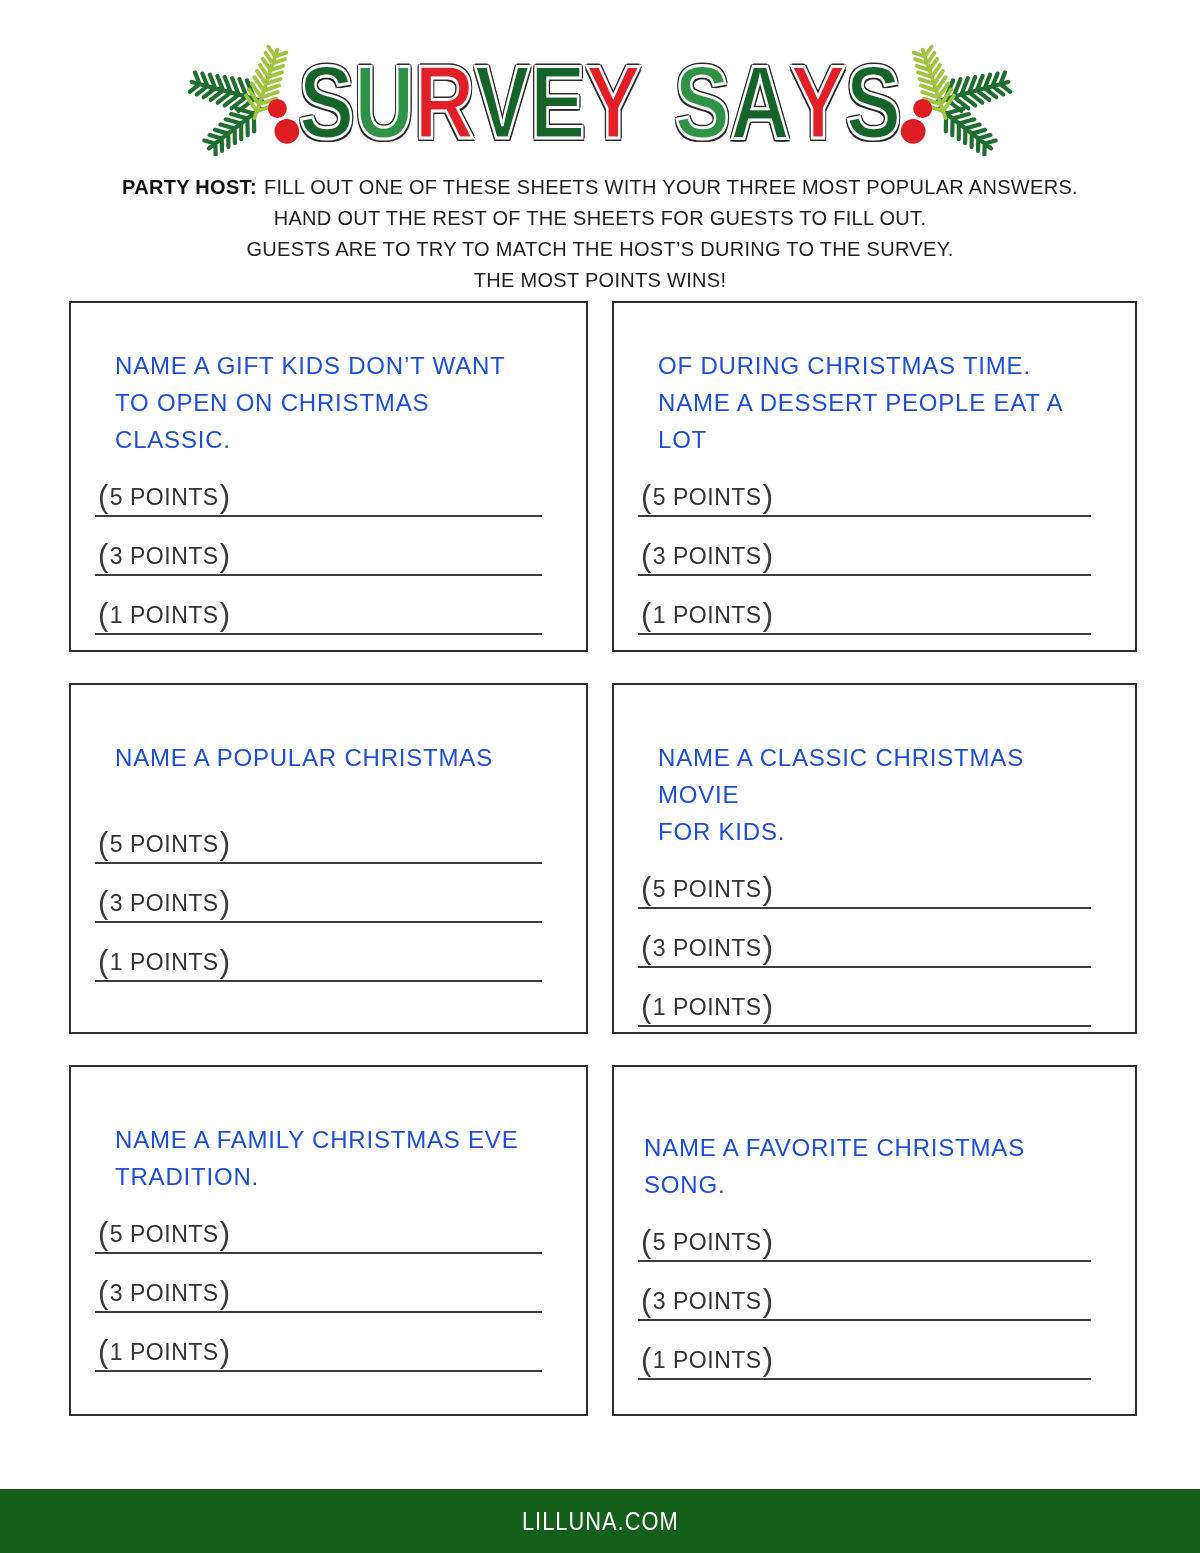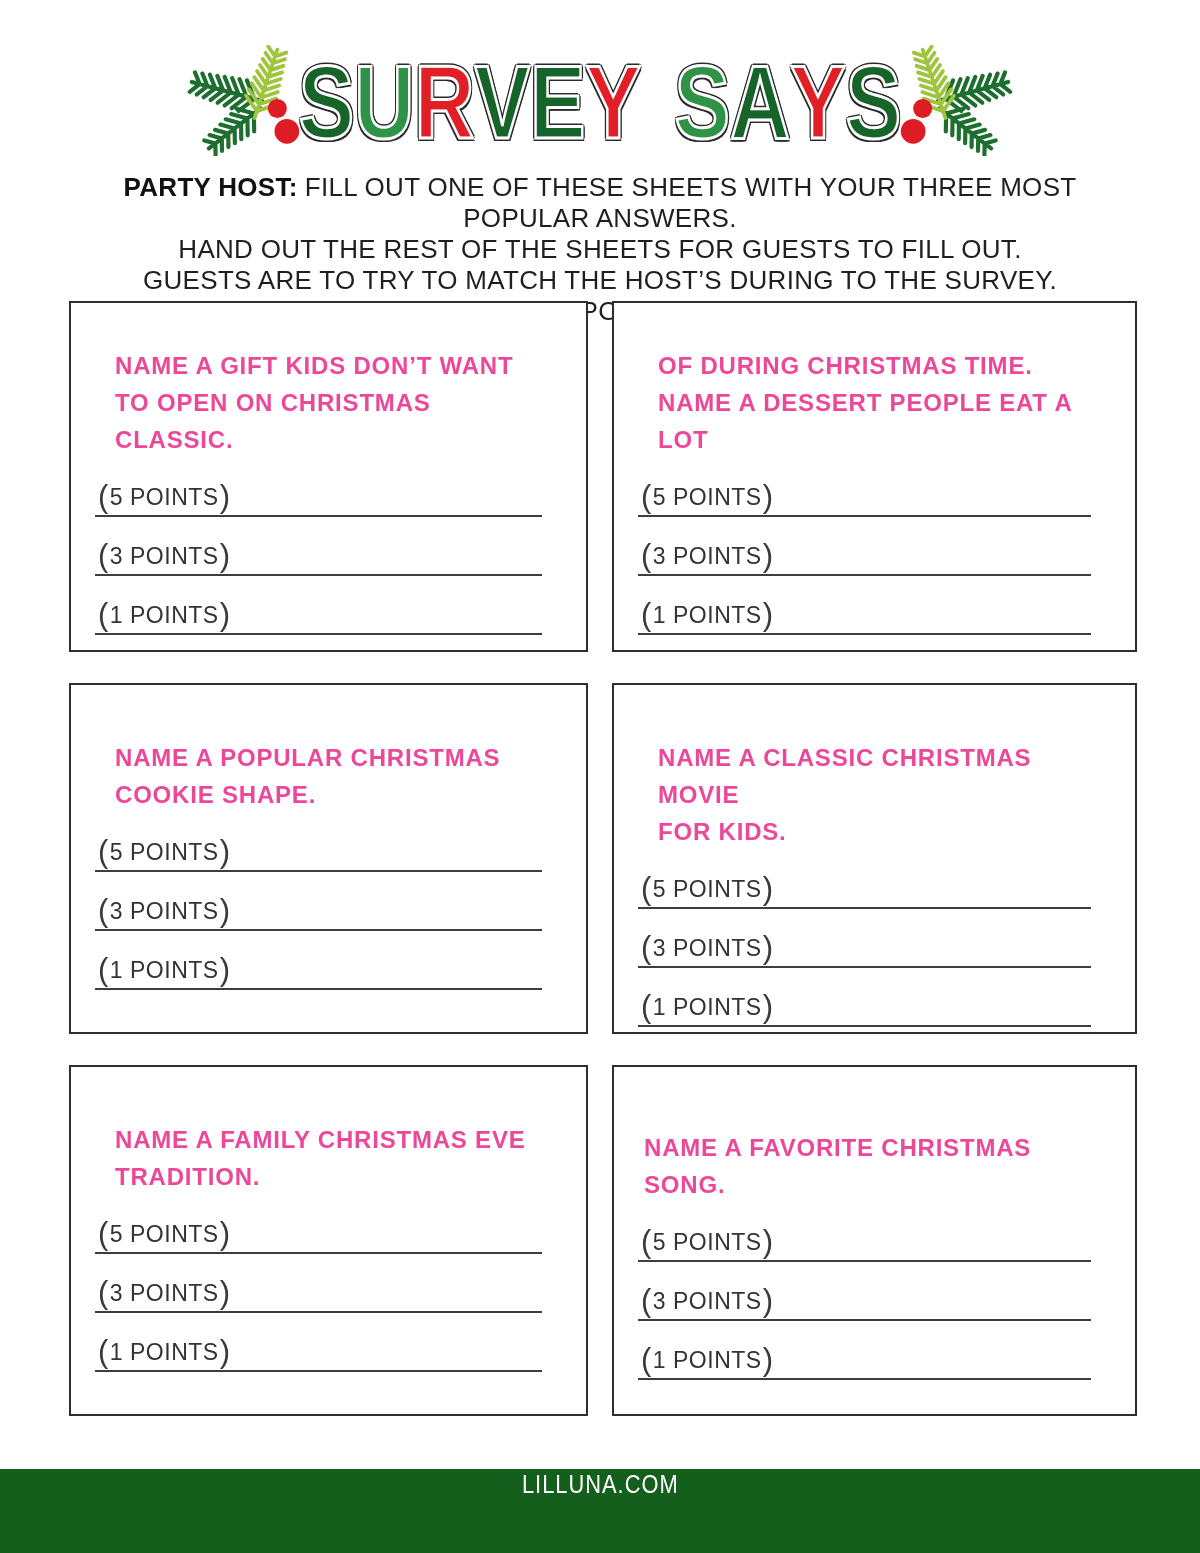--- a/index.html
+++ b/index.html
@@ -38,51 +38,51 @@
   }
   .c-dark{color:var(--dark-green)}
   .c-medium{color:var(--medium-green)}
   .c-red{color:var(--title-red)}
   .tspace{display:inline-block;width:42px}
 
   
   .instructions{
     position:absolute;top:172px;left:50%;transform:translateX(-50%);
     width:1020px;text-align:center;
-    font-size:26px;line-height:31px;letter-spacing:.3px;color:#1f1f1f;
+    font-size:20px;line-height:31px;letter-spacing:.3px;color:#1f1f1f;
   }
   .iline b{font-weight:700;margin-right:7px;color:#111}
 
   
   .grid{
     position:absolute;left:69px;top:301px;
     display:grid;grid-template-columns:519px 525px;grid-auto-rows:351px;
     column-gap:24px;row-gap:31px;
   }
   .card{
     border:2px solid #2e2e2e;background:#fff;
     display:flex;flex-direction:column;
   }
   .q{
-    font-weight:700;font-size:24px;line-height:37px;letter-spacing:.8px;
-    color:#ec4899;margin:44px 40px 0 44px;
+    font-weight:400;font-size:24px;line-height:37px;letter-spacing:.8px;
+    color:#1d4ed8;margin:44px 40px 0 44px;
   }
   .c2 .q,.c3 .q{margin-top:54px}
   .c4 .q{margin-top:54px}
   .c5 .q{margin-top:62px;text-align:left;margin-left:30px;margin-right:30px}
   .answers{margin:auto 44px 50px 24px}
   .arow{margin-top:22px;border-bottom:2px solid var(--line-gray);padding:0 0 3px 2px}
   .points-label{font-size:23px;color:#333;letter-spacing:.5px;line-height:30px}
   .points-label .paren{font-size:31px;font-weight:400;position:relative;top:2px;color:#3a3a3a;padding:0 1px}
 
   
   .footer{
-    position:absolute;left:0;bottom:0;width:100%;height:84px;
+    position:absolute;left:0;bottom:0;width:100%;height:64px;
     background:var(--footer-green);
-    display:flex;justify-content:center;
+    display:flex;align-items:center;justify-content:center;
   }
   .footer-text{
     color:#ffffff;font-size:26px;letter-spacing:1.2px;
     transform:scaleX(0.84);font-weight:400;
   }
 </style>
 </head>
 <body>
 
 <div class="page">
@@ -142,21 +142,20 @@
       <div class="answers">
         <div class="arow"><span class="points-label"><span class="paren">(</span><span>5 POINTS</span><span class="paren">)</span></span></div>
         <div class="arow"><span class="points-label"><span class="paren">(</span><span>3 POINTS</span><span class="paren">)</span></span></div>
         <div class="arow"><span class="points-label"><span class="paren">(</span><span>1 POINTS</span><span class="paren">)</span></span></div>
       </div>
     </div>
 
     <div class="card c2">
       <div class="q">
         <div>NAME A POPULAR CHRISTMAS</div>
-        <div>COOKIE SHAPE.</div>
       </div>
       <div class="answers">
         <div class="arow"><span class="points-label"><span class="paren">(</span><span>5 POINTS</span><span class="paren">)</span></span></div>
         <div class="arow"><span class="points-label"><span class="paren">(</span><span>3 POINTS</span><span class="paren">)</span></span></div>
         <div class="arow"><span class="points-label"><span class="paren">(</span><span>1 POINTS</span><span class="paren">)</span></span></div>
       </div>
     </div>
 
     <div class="card c3">
       <div class="q">

